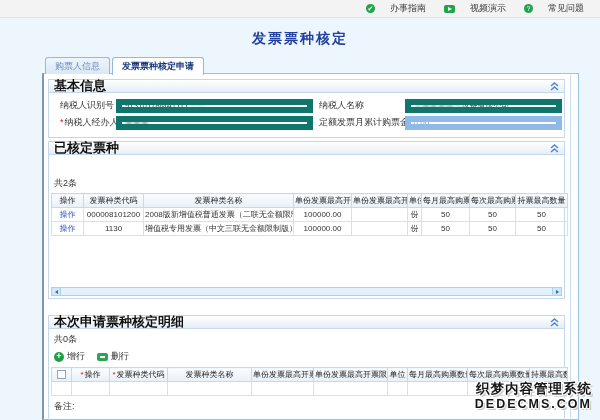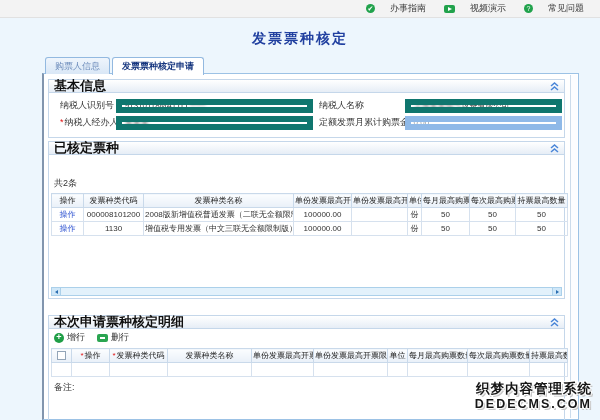--- a/index.html
+++ b/index.html
@@ -224,20 +224,21 @@
       <div class="sec-hdr">
         <span>本次申请票种核定明细</span>
         <span class="collapse">
           <svg width="9" height="9" viewBox="0 0 9 9">
               <polyline points="1,4 4.5,1 8,4" fill="none" stroke="#4a86d8" stroke-width="1.5"></polyline>
               <polyline points="1,8 4.5,5 8,8" fill="none" stroke="#4a86d8" stroke-width="1.5"></polyline>
             </svg>
         </span>
       </div>
       <div class="sec3-body">
+        <div class="count">共0条</div>
         <div class="toolbar">
           <span class="tool">
             <span class="ic-plus">+</span>
             <span>增行</span>
           </span>
           <span class="tool">
             <span class="ic-minus"></span>
             <span>删行</span>
           </span>
         </div>

